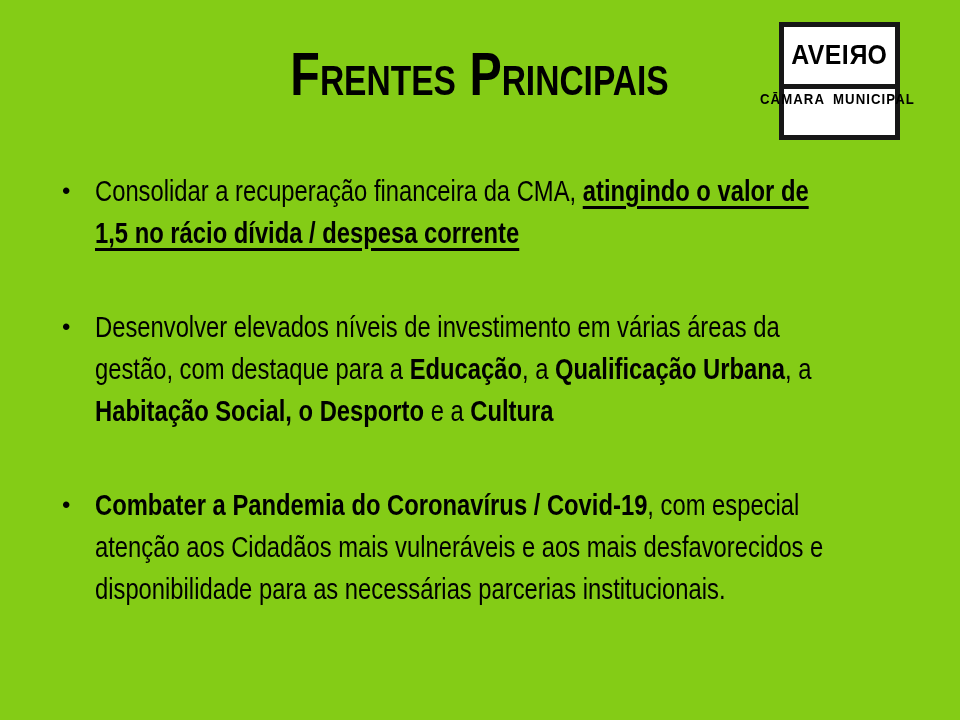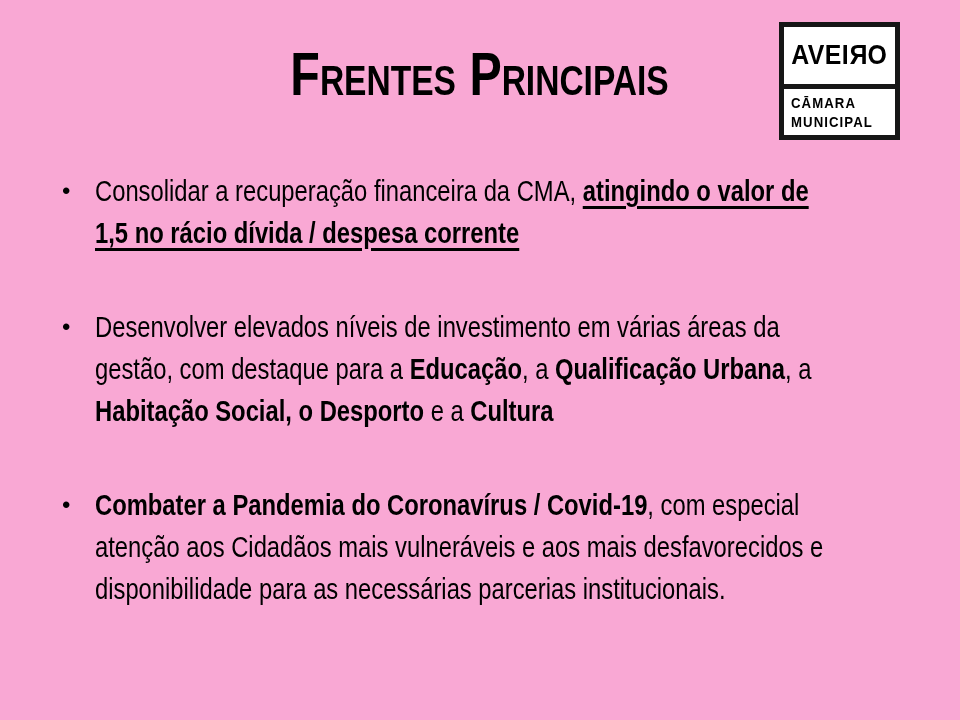--- a/index.html
+++ b/index.html
@@ -3,21 +3,21 @@
 <meta charset="utf-8">
 <style>
   * { margin: 0; padding: 0; box-sizing: border-box; }
   html, body { background: #fff; }
   body { font-family: "Liberation Sans", sans-serif; color: #000; }
 
   .slide {
     position: relative;
     width: 960px;
     height: 720px;
-    background: #f9a8d4;
+    background: #84cc16;
     overflow: hidden;
   }
 
   
   .title {
     position: absolute;
     top: 42px;
     left: 0;
     width: 100%;
     text-align: center;
@@ -78,21 +78,21 @@
     transform: scaleX(0.92);
     transform-origin: 50% 50%;
   }
   .logo-name .mirrored {
     display: inline-block;
     transform: scaleX(-1);
   }
   .logo-bottom {
     flex: 1;
     display: flex;
-    flex-direction: column;
+    flex-direction: row;
     justify-content: center;
     padding-left: 7px;
   }
   .logo-sub {
     font-weight: 600;
     font-size: 15px;
     line-height: 19px;
     letter-spacing: 1.2px;
     white-space: nowrap;
     transform: scaleX(0.88);

